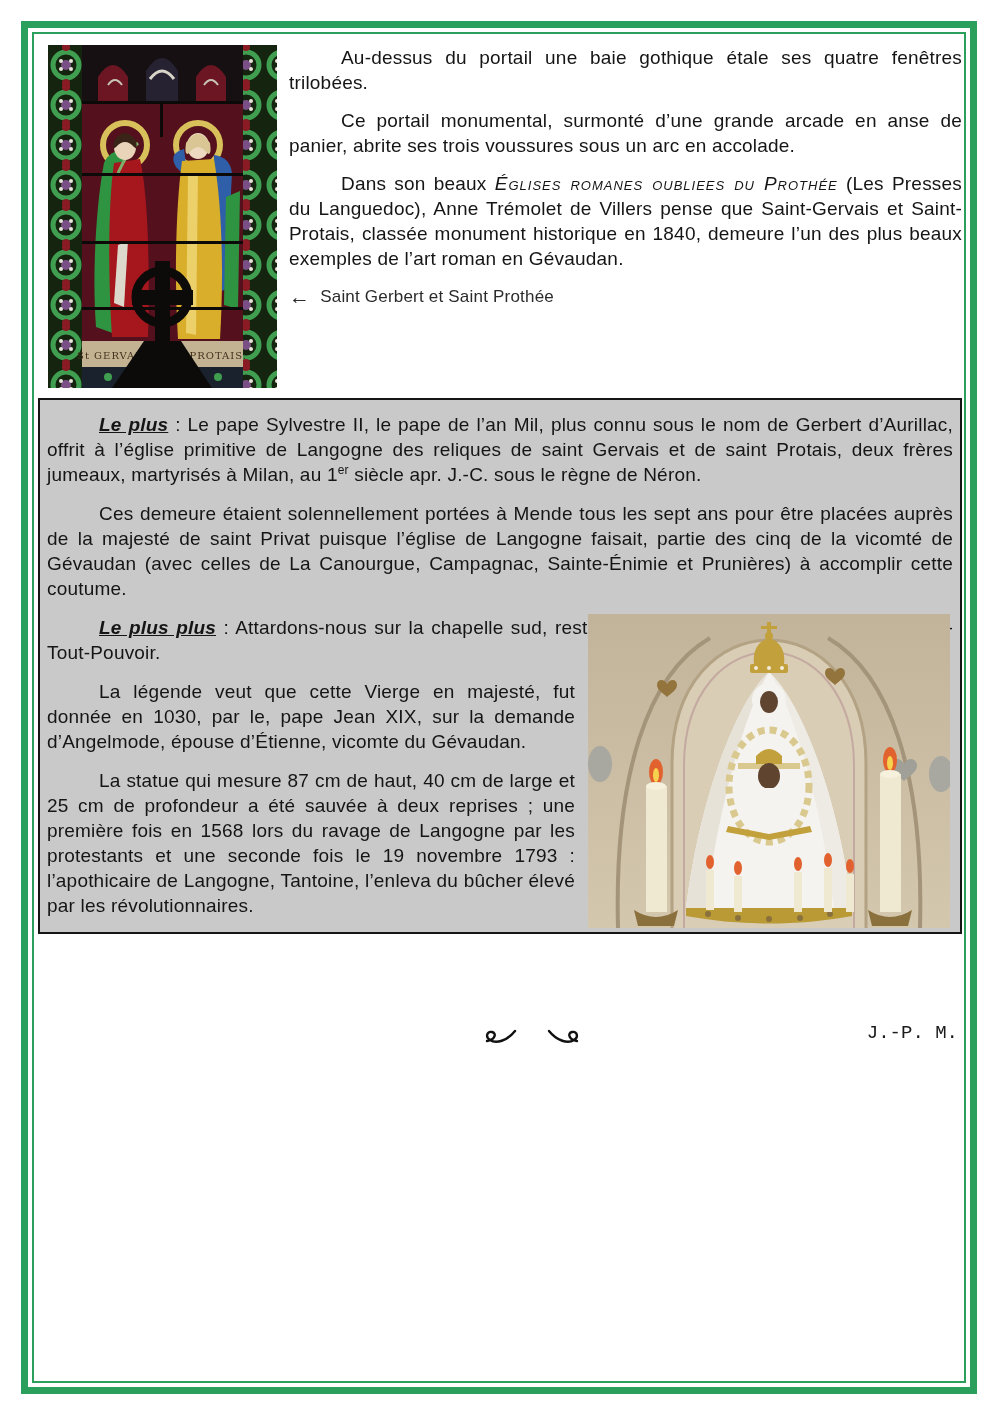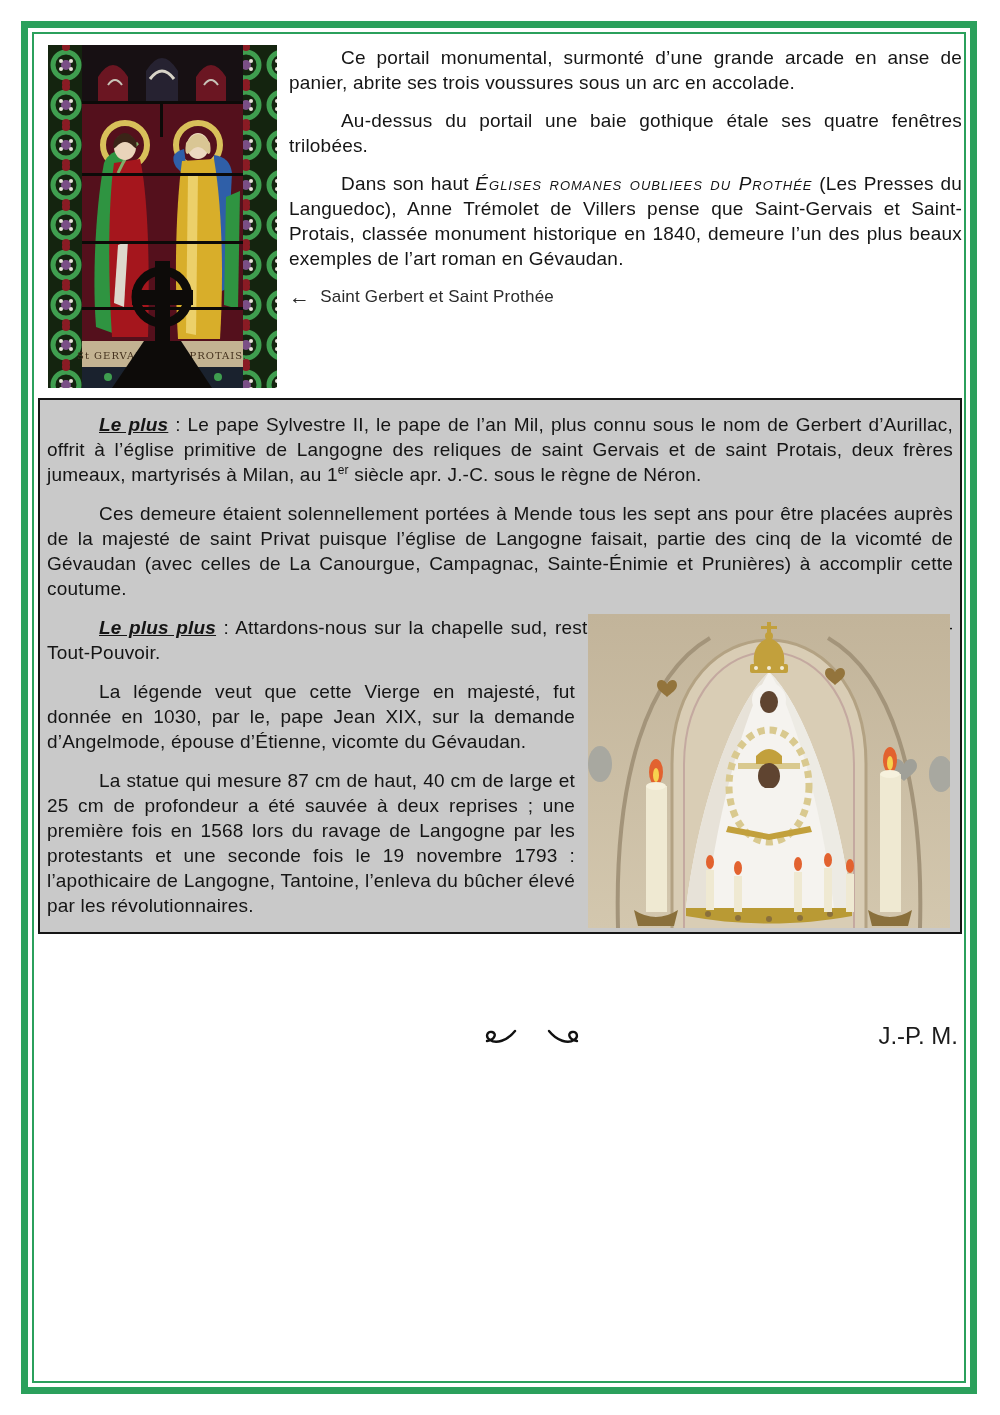--- a/index.html
+++ b/index.html
@@ -27,21 +27,21 @@
        background:var(--boxbg,#C9C9C9);border:2px solid #151515;
        padding:12px 7px 0 7px;}
   .info-box p.body-par{margin:0 0 14px 0;}
   .narrow{margin-right:378px !important;}
   .leplus{font-weight:bold;font-style:italic;text-decoration:underline;}
   sup{font-size:12px;line-height:0;}
   .statue-wrap{position:absolute;top:214px;right:10px;width:362px;height:314px;}
   
   .footer{position:relative;height:45px;margin-top:82px;}
   .ornaments{position:absolute;left:445px;top:10px;display:flex;gap:30px;}
-  .signature{position:absolute;right:4px;top:6px;font-size:24px;color:#1b1b1b;}
+  .signature{position:absolute;right:4px;top:6px;font-size:19px;color:#1b1b1b;font-family:Liberation Mono, monospace;}
   svg{display:block;}
 </style>
 </head>
 <body>
 
 <div class="frame-thick"></div>
 <div class="frame-thin"></div>
 
 <div class="content">
 
@@ -103,23 +103,23 @@
         <g fill="#0d0b09">
           <circle cx="114" cy="252" r="26" fill="none" stroke="#0d0b09" stroke-width="9"></circle>
           <rect x="107" y="216" width="15" height="88"></rect>
           <rect x="84" y="245" width="61" height="15"></rect>
           <path d="M96,296 L133,296 L164,343 L64,343 Z"></path>
         </g>
       </svg>
     </div>
 
     <div class="top-text">
+      <p class="body-par">Au-dessus du portail une baie gothique étale ses quatre fenêtres trilobées.</p>
       <p class="body-par">Ce portail monumental, surmonté d’une grande arcade en anse de panier, abrite ses trois voussures sous un arc en accolade.</p>
-      <p class="body-par">Au-dessus du portail une baie gothique étale ses quatre fenêtres trilobées.</p>
-      <p class="body-par"><span>Dans son haut </span><span class="book-title">Églises romanes oubliees du Prothée</span><span> (Les Presses du Languedoc), Anne Trémolet de Villers pense que Saint-Gervais et Saint-Protais, classée monument historique en 1840, demeure l’un des plus beaux exemples de l’art roman en Gévaudan.</span></p>
+      <p class="body-par"><span>Dans son beaux </span><span class="book-title">Églises romanes oubliees du Prothée</span><span> (Les Presses du Languedoc), Anne Trémolet de Villers pense que Saint-Gervais et Saint-Protais, classée monument historique en 1840, demeure l’un des plus beaux exemples de l’art roman en Gévaudan.</span></p>
       <div class="caption">
         <span class="arrow">←</span>
         <span>Saint Gerbert et Saint Prothée</span>
       </div>
     </div>
   </div>
 
   <div class="info-box">
 
     <p class="body-par"><span class="leplus">Le plus</span><span> : </span><span>Le pape Sylvestre II, le pape de l’an Mil, plus connu sous le nom de Gerbert d’Aurillac, offrit à l’église primitive de Langogne des reliques de saint Gervais et de saint Protais, deux frères jumeaux, martyrisés à Milan, au 1</span><sup>er</sup><span> siècle apr. J.-C. sous le règne de Néron.</span></p>

